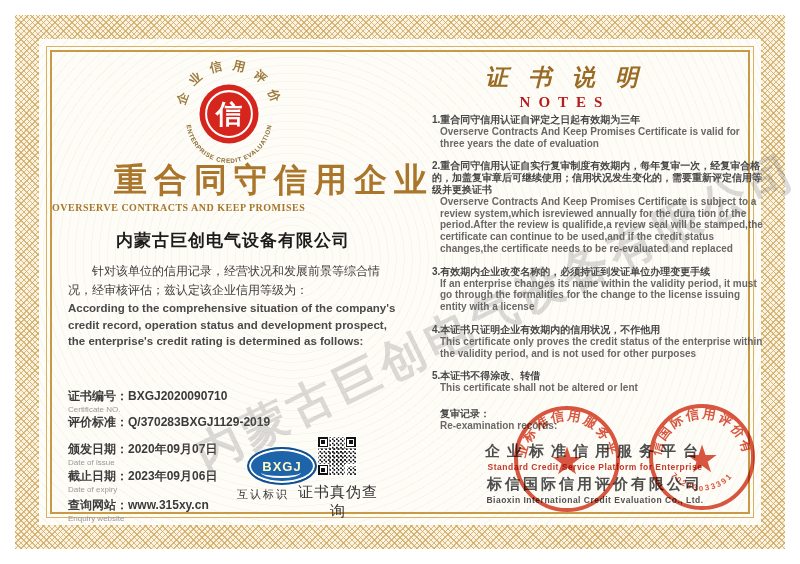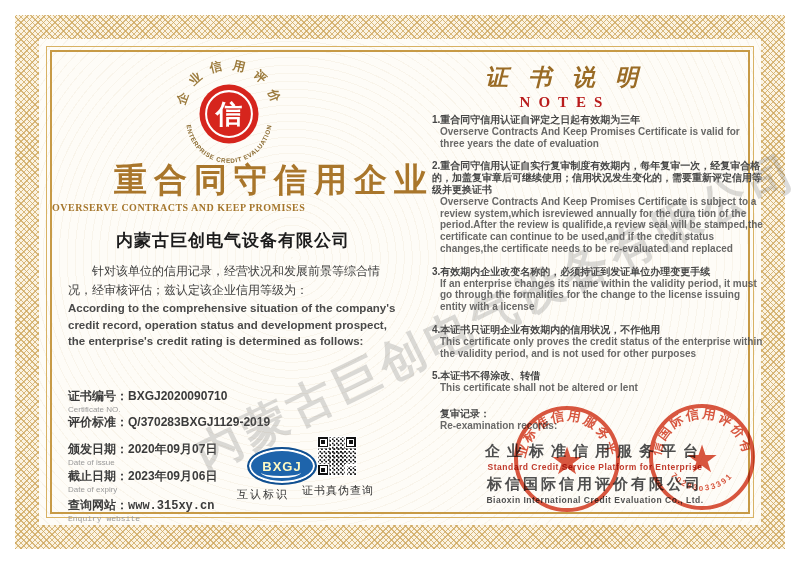--- a/index.html
+++ b/index.html
@@ -32,33 +32,33 @@
   .stmt-cn{position:absolute;left:68px;top:262px;width:332px;font-size:12px;color:#3d3d3d;
     line-height:1.55;text-indent:2em;}
   .stmt-en{position:absolute;left:68px;top:300px;width:336px;font-size:11.5px;color:#4a4a4a;
     font-weight:bold;line-height:1.45;}
   .rating{position:absolute;left:60px;top:330px;width:350px;text-align:center;
     font-size:42px;font-weight:bold;color:#c41e24;letter-spacing:13px;
     font-family:"Liberation Serif","DejaVu Serif",serif;}
   .field{position:absolute;left:68px;}
   .field .main{font-size:12px;font-weight:bold;color:#3b3b3b;}
   .field .sub{font-size:8px;color:#999;margin-top:0px;}
-  .f1{top:388px;} .f2{top:414px;} .f3{top:441px;} .f4{top:468px;} .f5{top:497px;font-family:Liberation Mono, monospace;}
+  .f1{top:388px;} .f2{top:414px;} .f3{top:441px;} .f4{top:468px;} .f5{top:497px;}
 
   .bxgj{position:absolute;left:247px;top:447px;width:66px;height:34px;border-radius:50%;
     background:#1e64ab;border:2px solid #104f90;box-shadow:inset 0 0 0 2px #fff;
     display:flex;align-items:center;justify-content:center;}
   .bxgj span{color:#fef9c3;font-weight:bold;font-size:13px;letter-spacing:1px;}
   .bxgj .swoosh{position:absolute;left:12px;bottom:5px;width:40px;height:9px;
     border-bottom:2px solid #fff;border-radius:50%;}
   .bxgj-label{position:absolute;left:237px;top:487px;width:86px;text-align:left;
     font-size:11px;color:#333;letter-spacing:2px;}
   .qr{position:absolute;left:317px;top:436px;width:40px;height:40px;}
   .qr-label{position:absolute;left:295px;top:483px;width:86px;text-align:center;
-    font-size:11px;color:#333;letter-spacing:1px;}
+    font-size:15px;color:#333;letter-spacing:1px;}
 
   
   .notes-title-cn{position:absolute;left:430px;top:62px;width:270px;text-align:center;
     font-size:23px;font-weight:bold;color:#9a6b25;letter-spacing:7px;font-style:italic;}
   .notes-title-en{position:absolute;left:430px;top:94px;width:270px;text-align:center;
     font-size:15px;font-weight:bold;color:#b91c1c;letter-spacing:8px;
     font-family:"Liberation Serif","DejaVu Serif",serif;}
   .notes{position:absolute;left:432px;top:114px;width:334px;font-size:10px;line-height:1.18;}
   .note{margin-bottom:11px;}
   .note .cn{color:#474747;font-weight:bold;}

